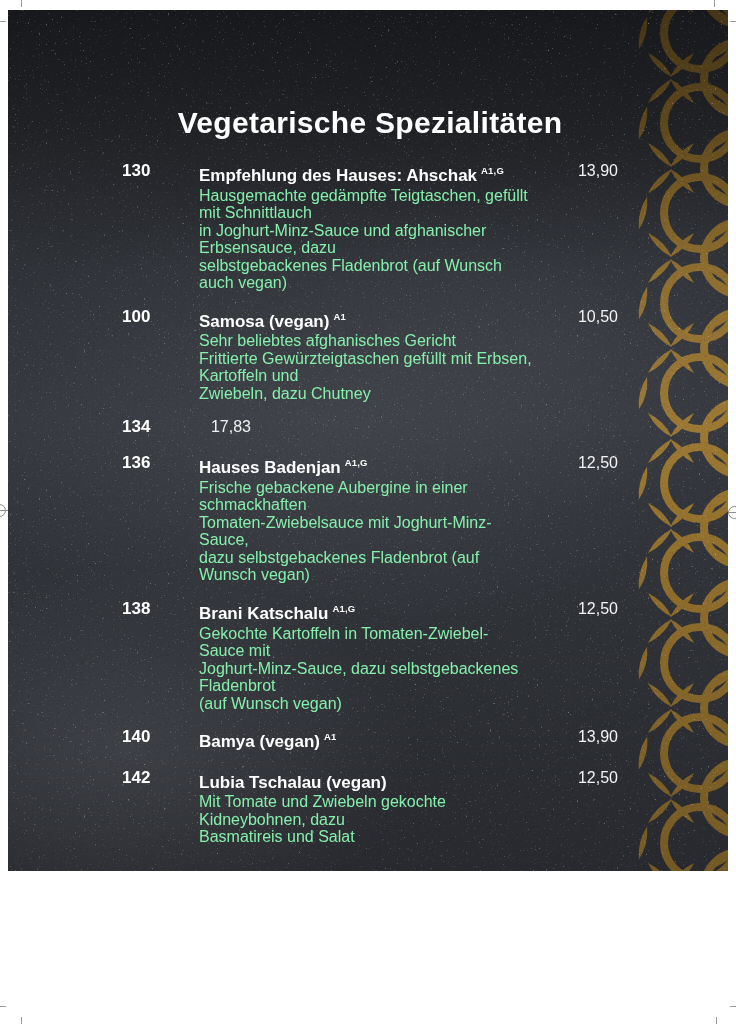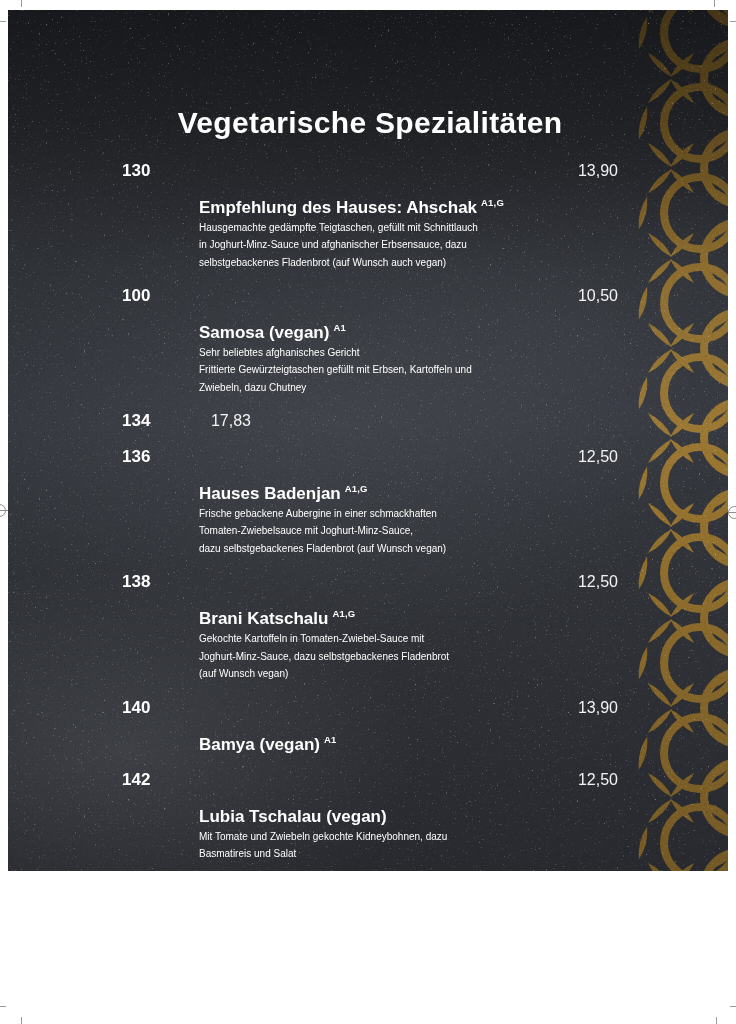--- a/index.html
+++ b/index.html
@@ -44,29 +44,29 @@
     margin:0 0 20px 0;
     text-align:center;
     font-size:30px;line-height:34px;font-weight:bold;
     letter-spacing:0.3px;
   }
   .item{display:flex;align-items:flex-start;margin-bottom:14px;gap:34px;}
   .num{
     width:43px;flex:0 0 43px;
     font-size:17px;line-height:22px;font-weight:bold;
   }
-  .body{flex:1 1 auto;min-width:0;margin-top:32px;}
+  .body{flex:1 1 auto;min-width:0;}
   .titleline{font-size:17px;line-height:22px;font-weight:bold;}
   .allergens{
     font-size:9.5px;font-weight:bold;
     vertical-align:super;margin-left:4px;letter-spacing:0.2px;
   }
   .desc{
-    font-size:10px;line-height:17.5px;
-    color:#ffffff;
+    font-size:16px;line-height:17.5px;
+    color:#86efac;
     white-space:pre-line;
   }
   .price{
     flex:0 0 auto;margin-left:10px;min-width:42px;
     text-align:right;
     font-size:16px;line-height:21px;font-weight:normal;
     color:#f2f2f2;
   }
   
   .crop{position:absolute;background:#9c9c9c;}

